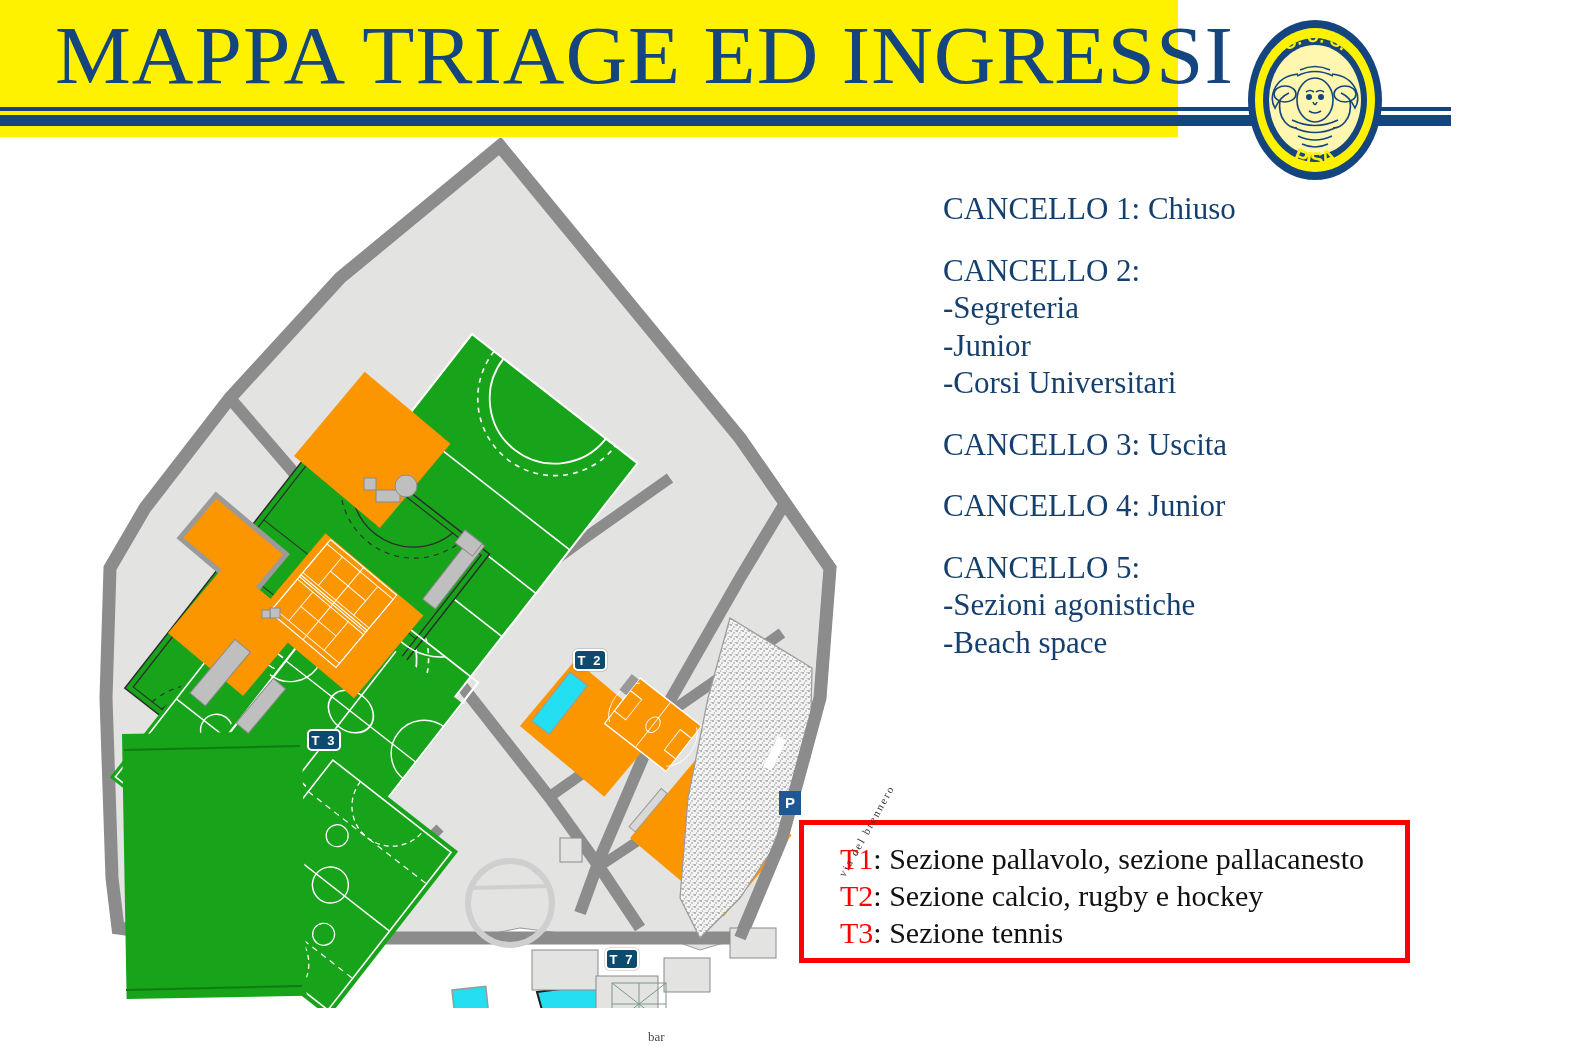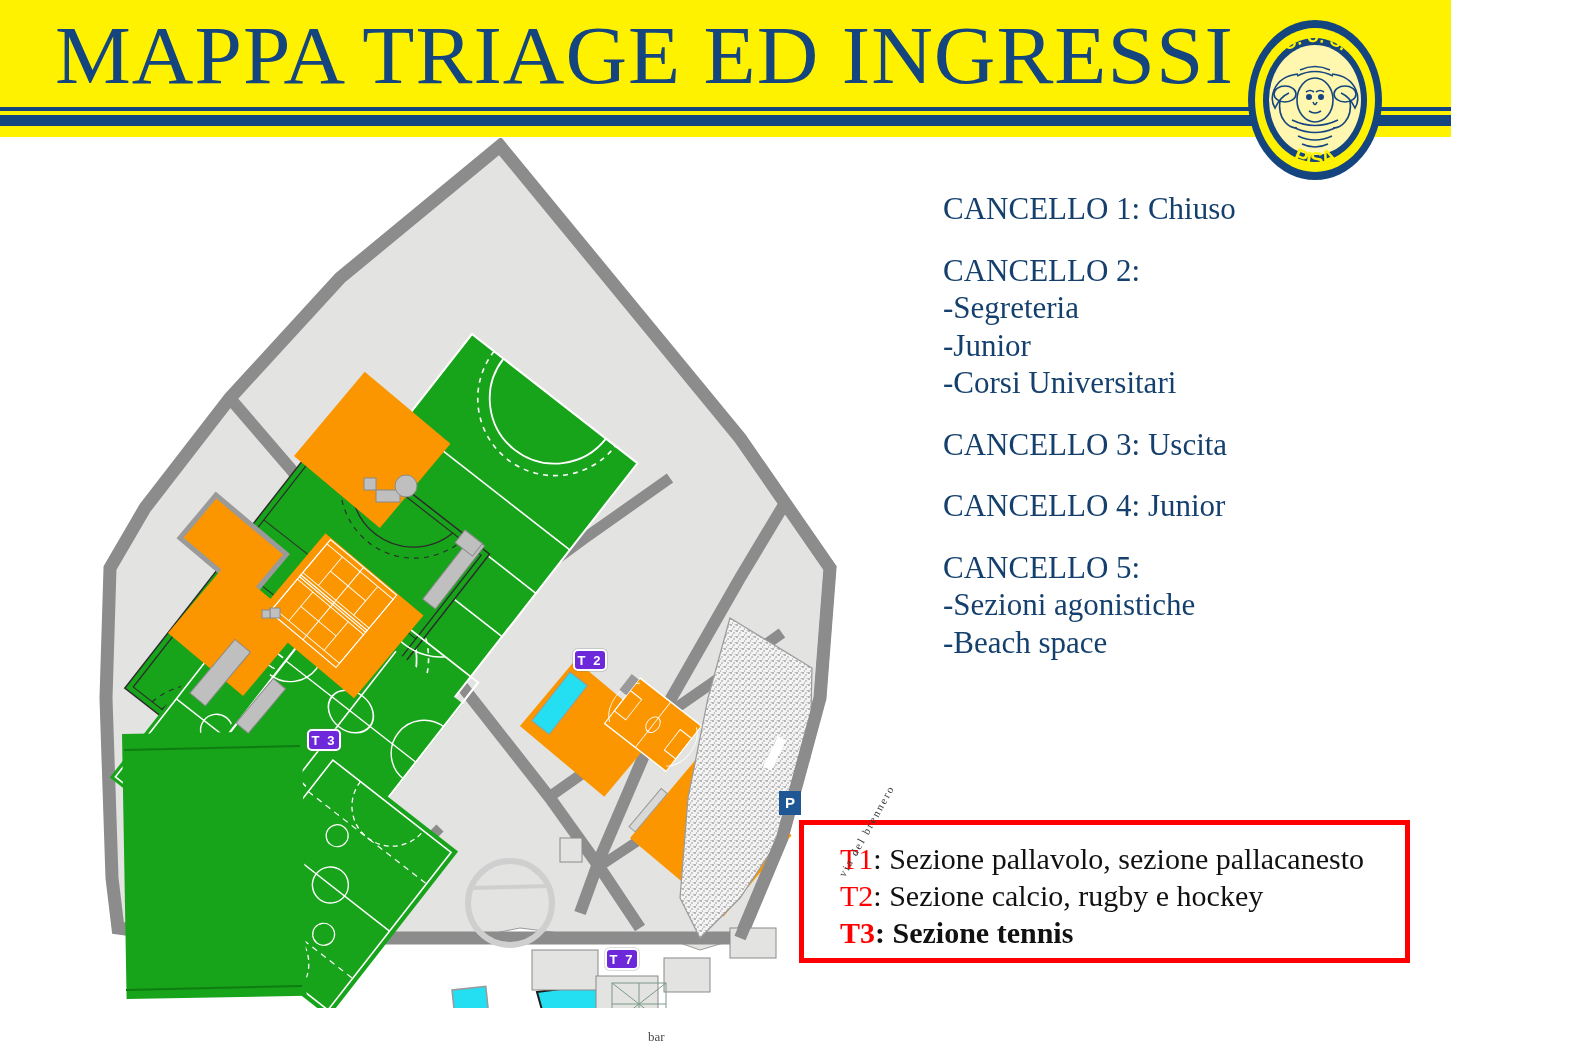--- a/index.html
+++ b/index.html
@@ -13,21 +13,21 @@
     height: 1063px;
     position: relative;
     overflow: hidden;
     font-family: "Liberation Serif", "DejaVu Serif", serif;
   }
 
   
   #header-banner {
     position: absolute;
     left: 0; top: 0;
-    width: 1451px;
+    width: 1178px;
     height: 137px;
     background: #FFF200;
   }
   #header-stripe-thin {
     position: absolute;
     left: 0; top: 107px;
     width: 1451px; height: 4px;
     background: #14457E;
   }
   #header-stripe-thick {
@@ -91,36 +91,36 @@
     left: 36px;
     font-size: 30px;
     line-height: 32px;
     color: #111111;
     white-space: nowrap;
     font-family: "Liberation Serif", "DejaVu Serif", serif;
   }
   .legend-row .tcode { color: #FF0000; }
   #legend-row-0 { top: 18px; }
   #legend-row-1 { top: 55px; text-align: right; }
-  #legend-row-2 { top: 92px; font-weight: bold; }
+  #legend-row-2 { top: 92px; }
 
   
   #map-wrap {
     position: absolute;
     left: 40px;
     top: 138px;
     width: 880px;
     height: 870px;
   }
   #map-svg { display:block; width: 880px; height: 870px; }
 
   
   .t-marker {
     position: absolute;
-    background: #6d28d9;
+    background: #0c4a6e;
     border: 2px solid #ffffff;
     border-radius: 5px;
     color: #ffffff;
     font-family: "Liberation Sans", "DejaVu Sans", sans-serif;
     font-size: 13px;
     font-weight: bold;
     letter-spacing: 2px;
     text-align: center;
     line-height: 20px;
     width: 34px;

